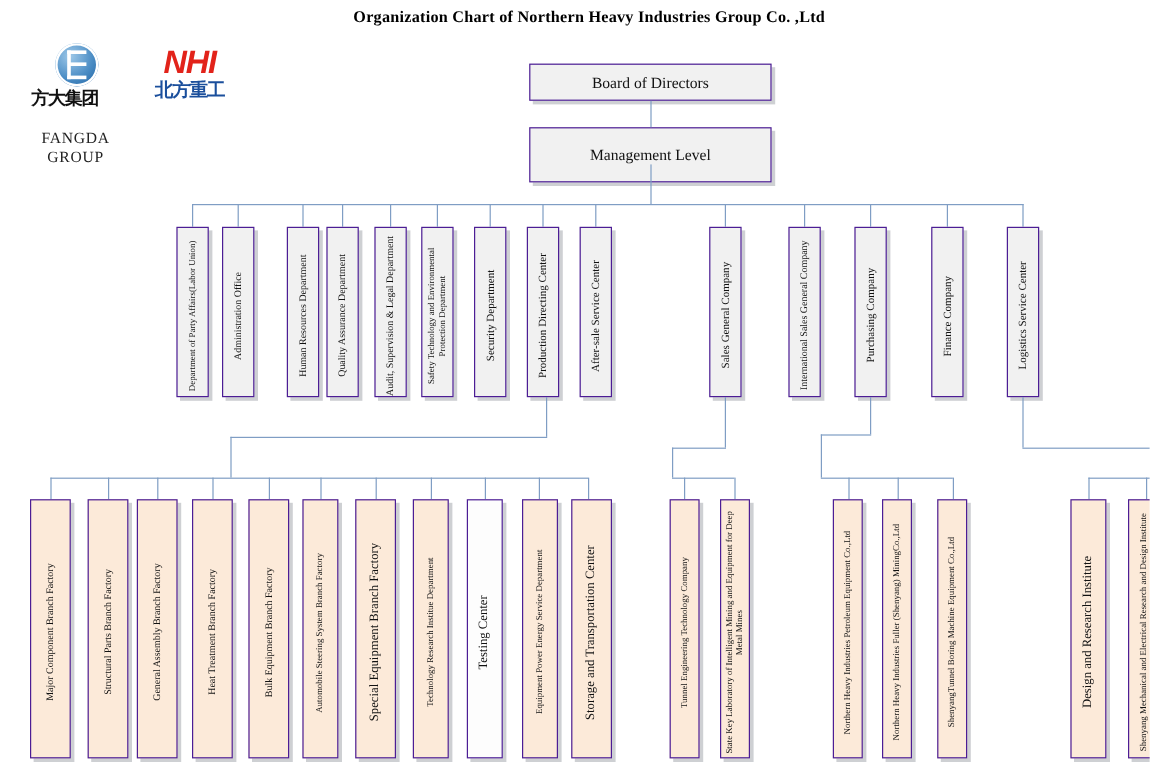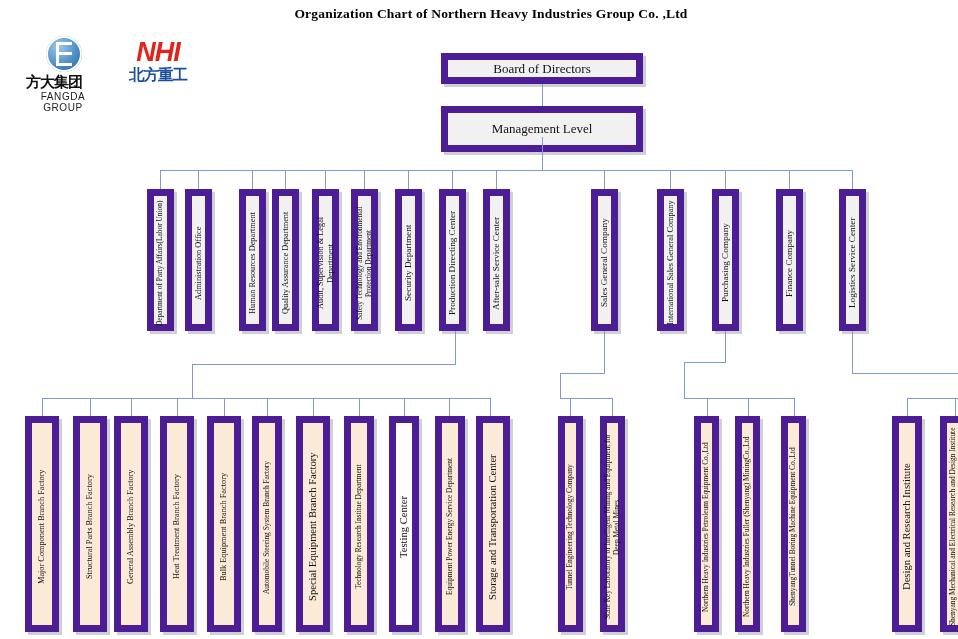--- a/index.html
+++ b/index.html
@@ -30,39 +30,39 @@
   }
   .fd-circle::before{
     content:"";position:absolute;left:12px;top:16px;width:14px;height:3px;background:#ffffff;z-index:2;
   }
   .fd-cn{
     position:absolute;left:0;top:38px;width:74px;text-align:left;
     font-family:"DejaVu Sans", sans-serif;font-weight:bold;font-size:15px;color:#111;
     letter-spacing:-1px;line-height:16px;
   }
   .fd-en{
-    position:absolute;left:0;top:55px;width:74px;text-align:center;
-    font-family:Liberation Sans, sans-serif;font-size:10px;color:#222;letter-spacing:.6px;
+    position:absolute;left:0;top:71px;width:74px;text-align:center;
+    font-family:Liberation Serif, serif;font-size:13px;color:#222;letter-spacing:.6px;
   }
   .logo-nhi{position:absolute;left:100px;top:38px;width:92px;height:60px;}
   .nhi-en{
     position:absolute;left:0;top:0;width:92px;text-align:center;
     font-family:"Liberation Sans", sans-serif;font-weight:bold;font-size:27px;
     color:#e2231a;letter-spacing:-1px;line-height:28px;font-style:italic;
   }
   .nhi-cn{
     position:absolute;left:0;top:29px;width:92px;text-align:center;
     font-family:"DejaVu Sans", sans-serif;font-weight:bold;font-size:15.5px;
     color:#1b4f9c;letter-spacing:-1px;line-height:17px;
   }
 
   
   .box{
     position:absolute;box-sizing:border-box;
-    border:7px solid #4c1d95;
+    border:1px solid #4c1d95;
     background:#f1f1f1;
     box-shadow:3px 3px 0 0 rgba(190,192,196,.75);
   }
   .box.peach{background:#fcead9;}
   .box.white{background:#fdfdfd;}
   .box .lbl{
     position:absolute;left:0;top:0;width:100%;height:100%;
     display:flex;align-items:center;justify-content:center;text-align:center;
     font-family:"Liberation Serif", serif;
     font-size:11px;line-height:11.5px;color:#111;

